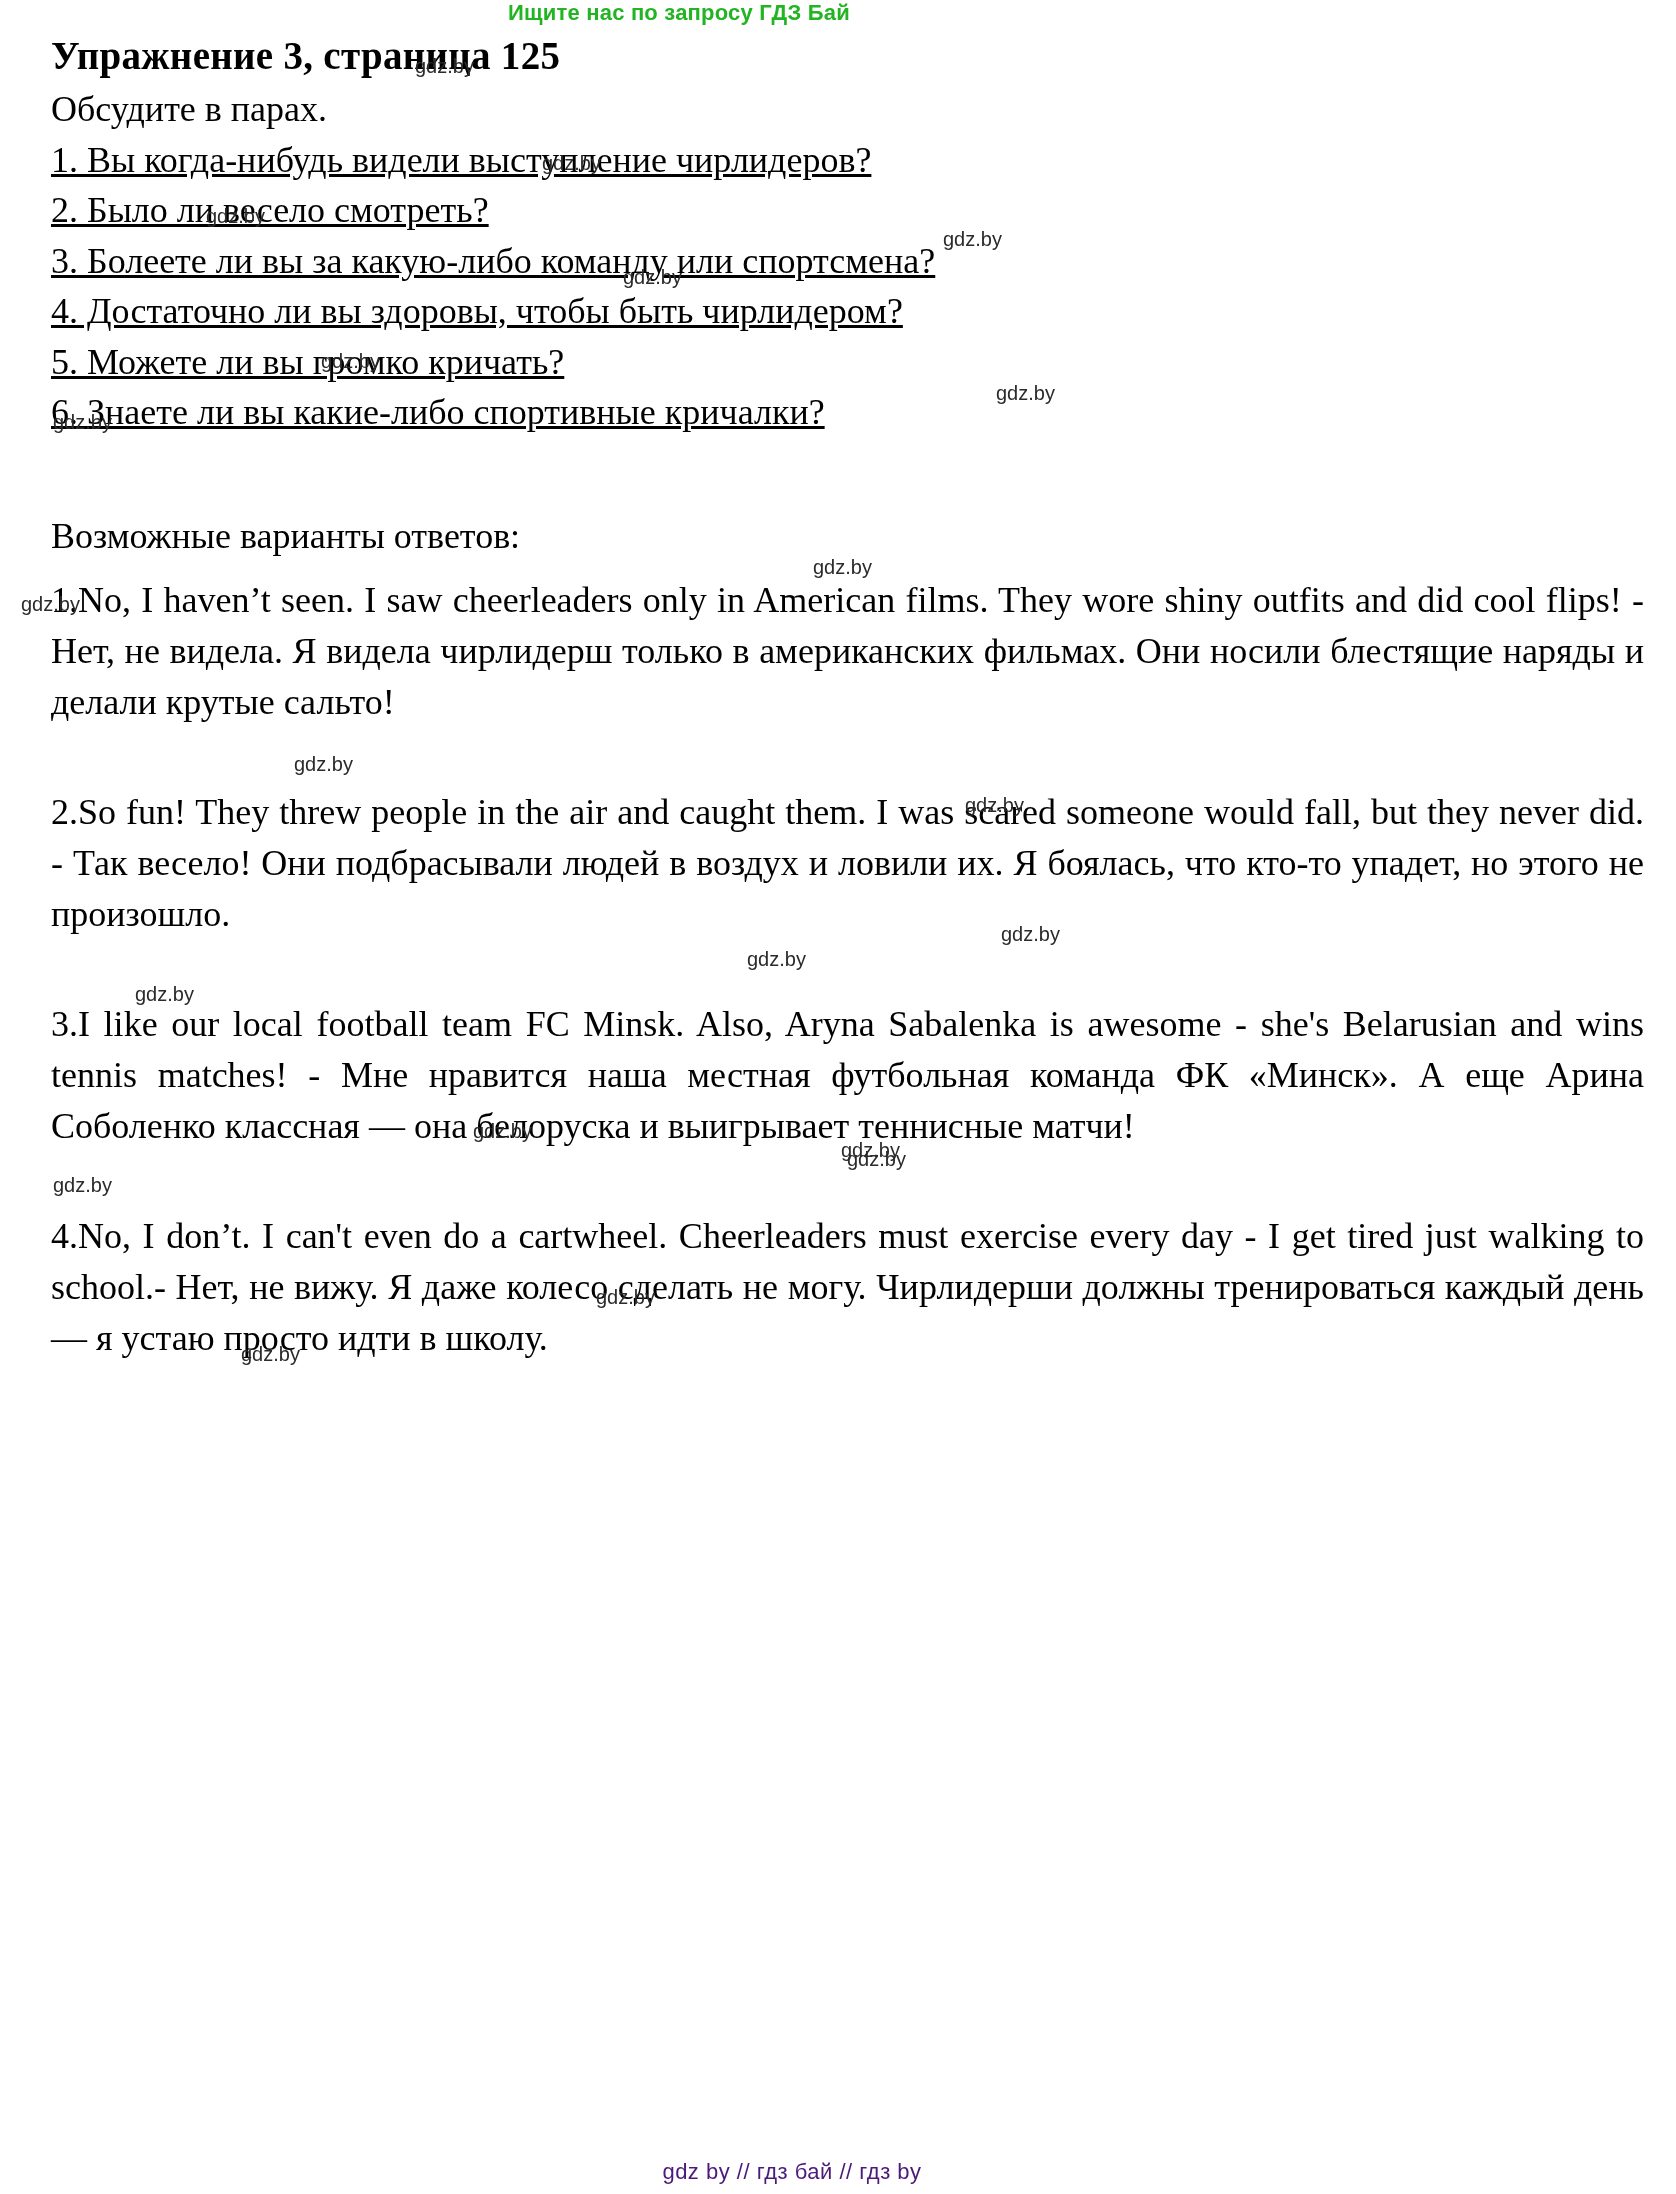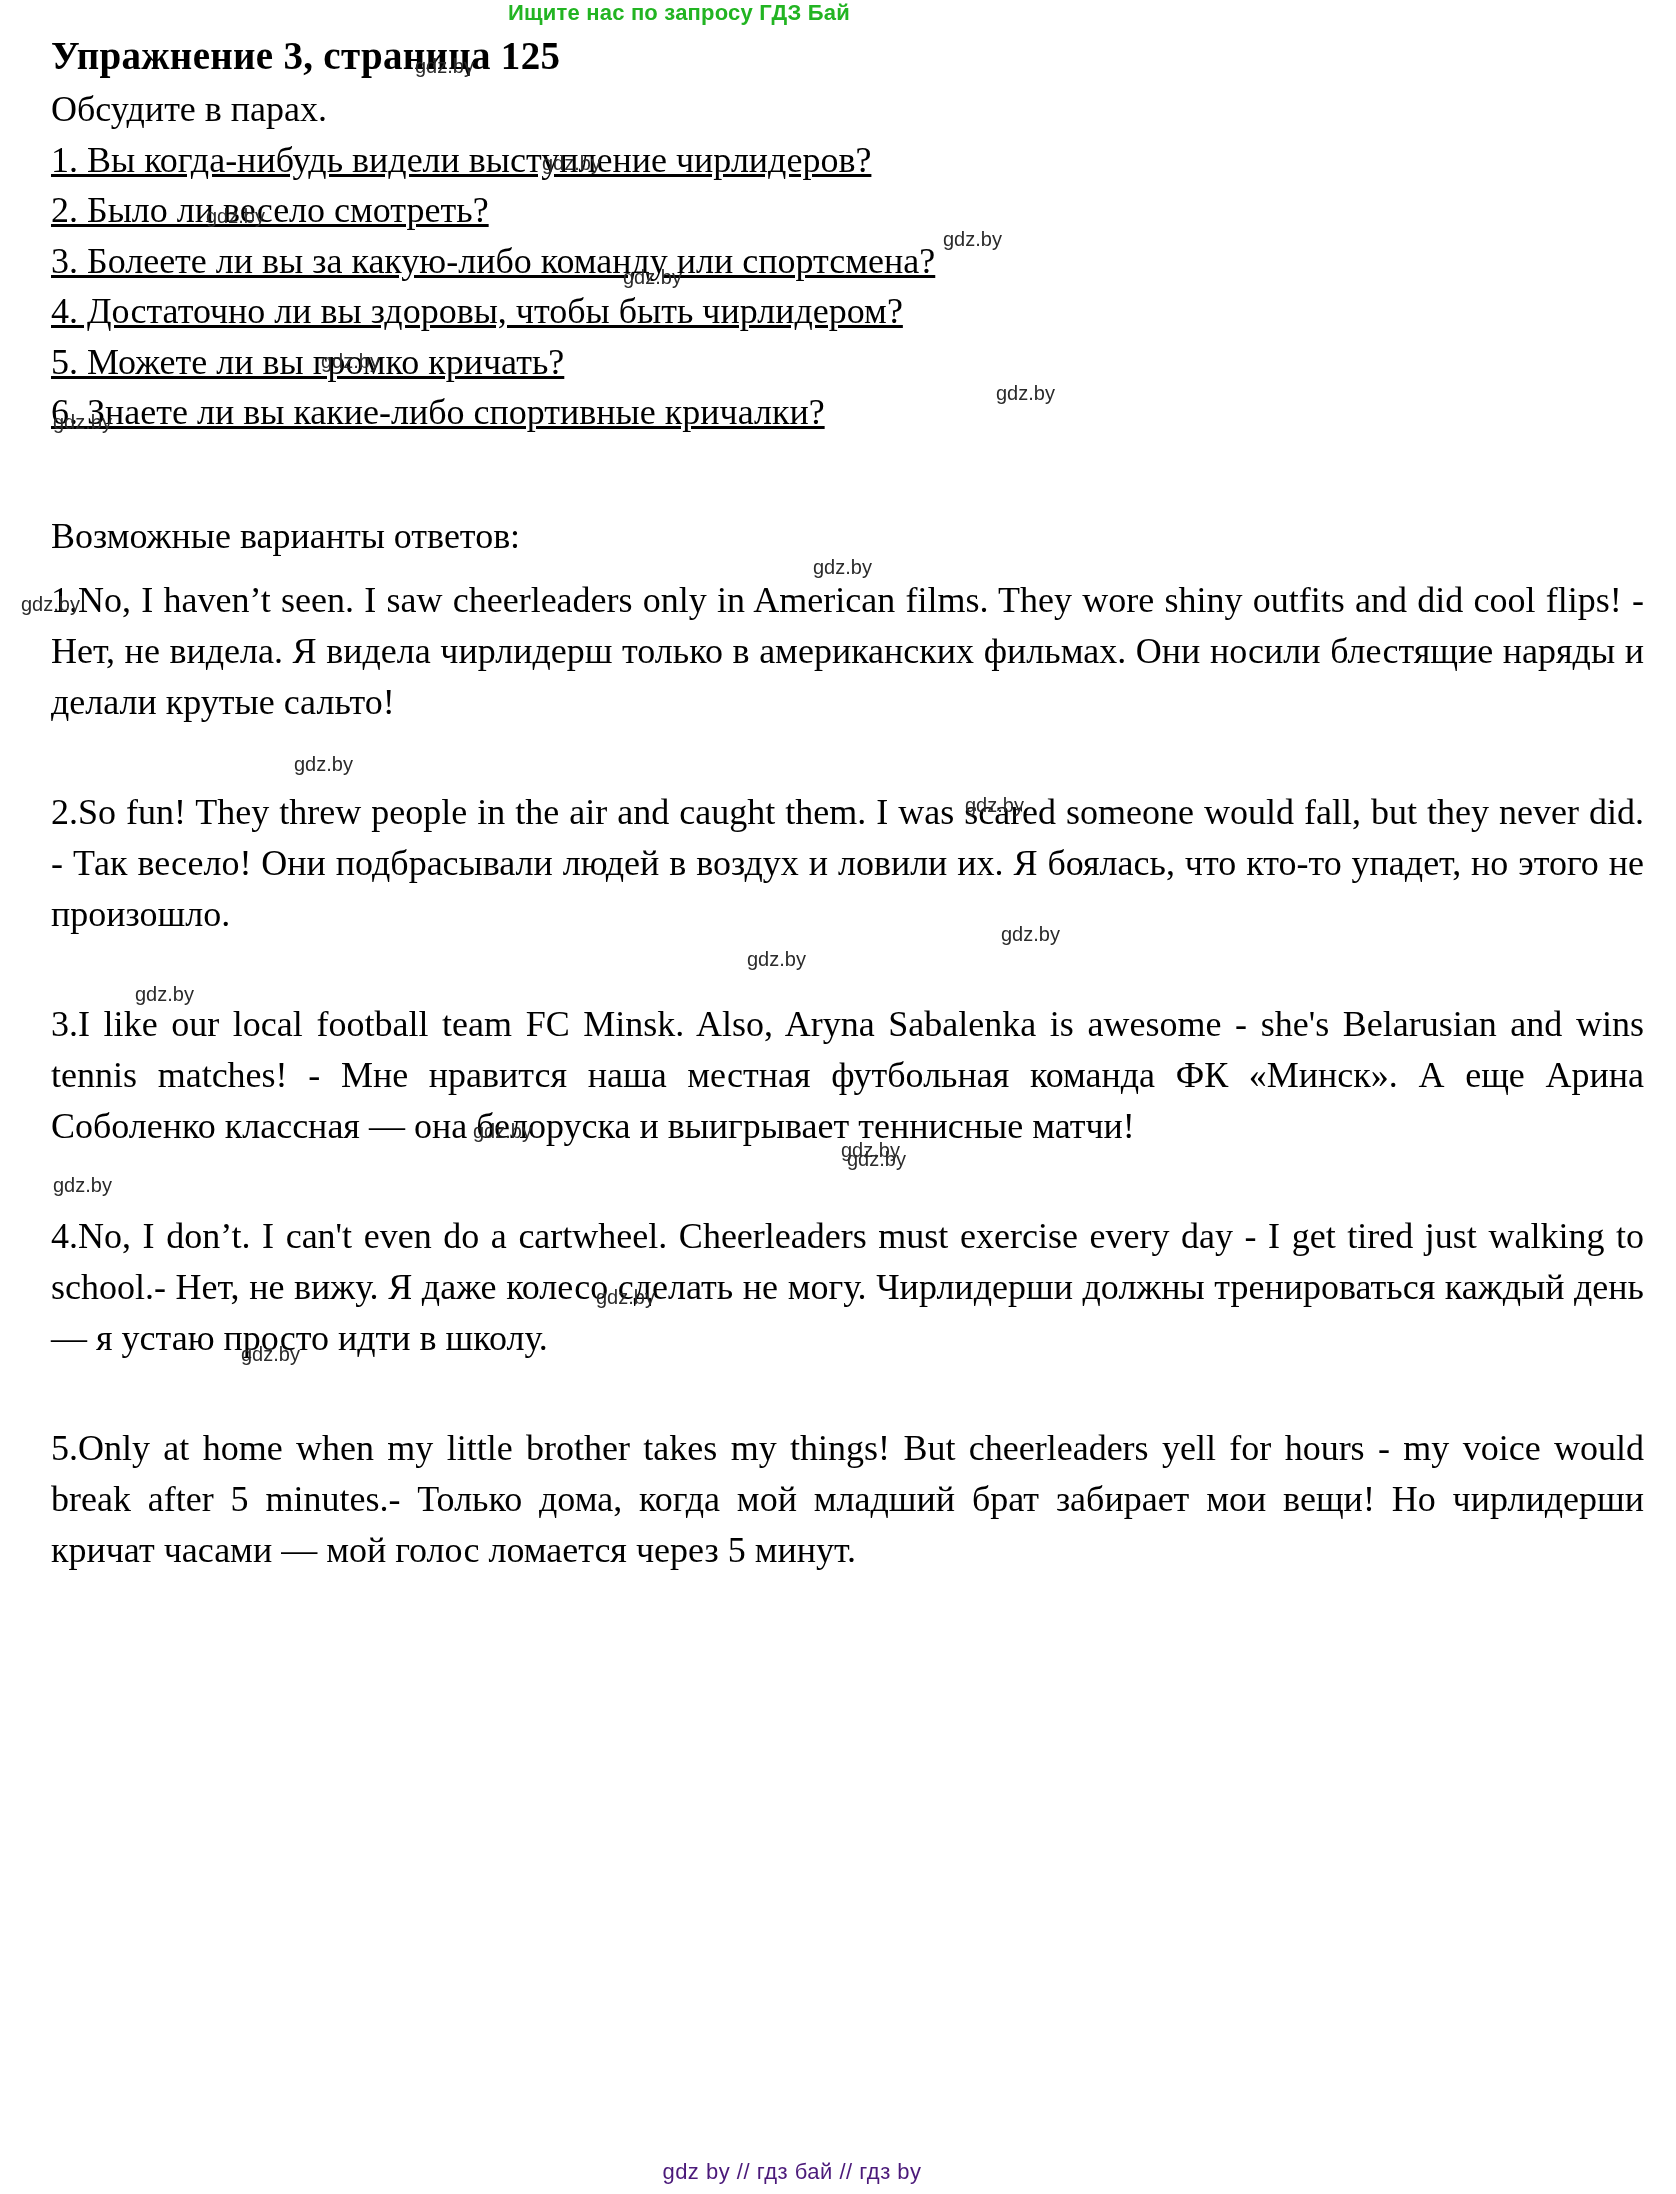--- a/index.html
+++ b/index.html
@@ -132,21 +132,20 @@
     <li>6. Знаете ли вы какие-либо спортивные кричалки?</li>
   </ul>
 
   <p class="answers-heading">Возможные варианты ответов:</p>
 
   <ul class="answers">
     <li>1.No, I haven’t seen. I saw cheerleaders only in American films. They wore shiny outfits and did cool flips! - Нет, не видела. Я видела чирлидерш только в американских фильмах. Они носили блестящие наряды и делали крутые сальто!</li>
     <li>2.So fun! They threw people in the air and caught them. I was scared someone would fall, but they never did. - Так весело! Они подбрасывали людей в воздух и ловили их. Я боялась, что кто-то упадет, но этого не произошло.</li>
     <li>3.I like our local football team FC Minsk. Also, Aryna Sabalenka is awesome - she's Belarusian and wins tennis matches! - Мне нравится наша местная футбольная команда ФК «Минск». А еще Арина Соболенко классная — она белоруска и выигрывает теннисные матчи!</li>
     <li>4.No, I don’t. I can't even do a cartwheel. Cheerleaders must exercise every day - I get tired just walking to school.- Нет, не вижу. Я даже колесо сделать не могу. Чирлидерши должны тренироваться каждый день — я устаю просто идти в школу.</li>
-    <li>5.Only at home when my little brother takes my things! But cheerleaders yell for hours - my voice would break after 5 minutes.- Только дома, когда мой младший брат забирает мои вещи! Но чирлидерши кричат часами — мой голос ломается через 5 минут.</li>
   </ul>
 
 </div>
 
 <div id="watermark-layer">
     <div class="wm" style="left: 415px; top: 56px; color: rgb(43, 43, 43);">gdz.by</div>
     <div class="wm" style="left: 542px; top: 153px; color: rgb(43, 43, 43);">gdz.by</div>
     <div class="wm" style="left: 206px; top: 206px; color: rgb(43, 43, 43);">gdz.by</div>
     <div class="wm" style="left: 943px; top: 229px; color: rgb(43, 43, 43);">gdz.by</div>
     <div class="wm" style="left: 623px; top: 267px; color: rgb(43, 43, 43);">gdz.by</div>

